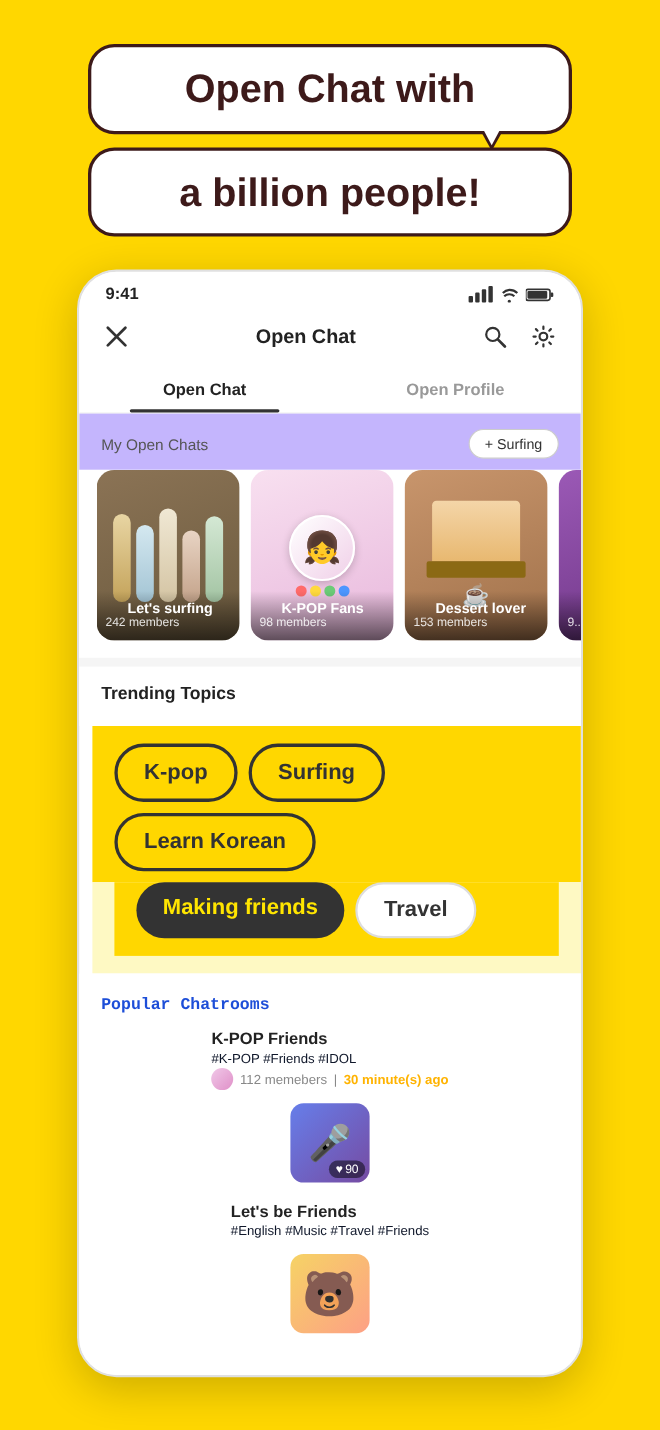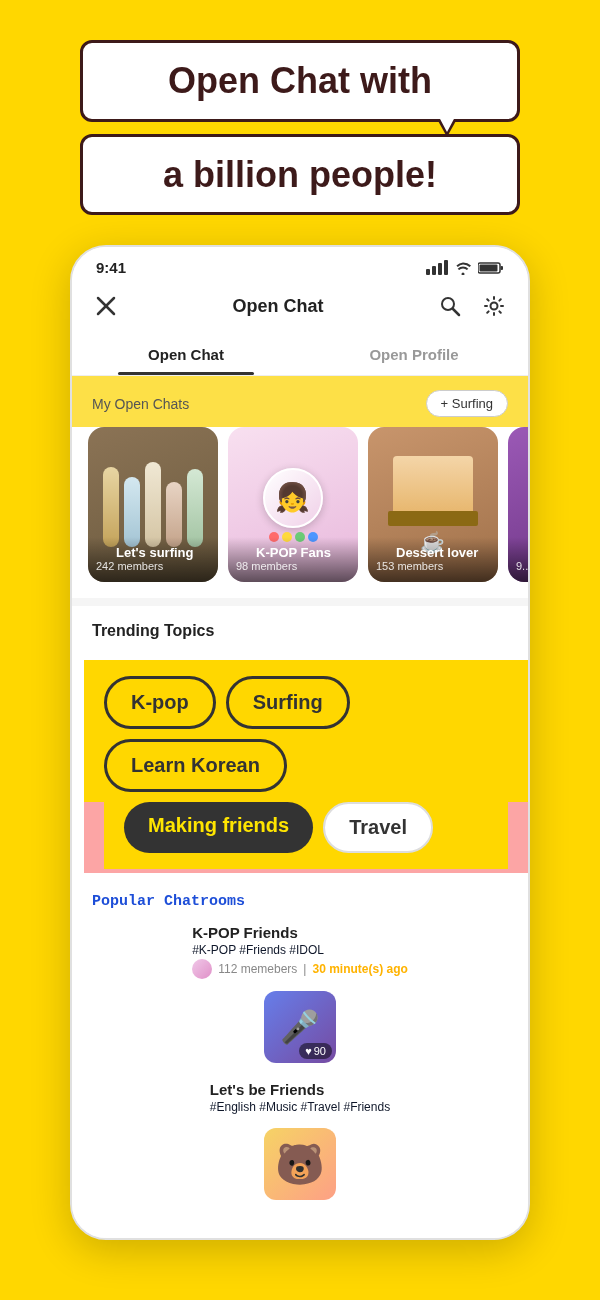--- a/index.html
+++ b/index.html
@@ -15,21 +15,21 @@
     
     .hero {
       padding: 40px 60px 20px;
       display: flex;
       flex-direction: column;
       align-items: center;
       gap: 12px;
     }
     .speech-bubble {
       background: white;
-      border-radius: 12px;
+      border-radius: 24px;
       border: 3px solid #3d1a1a;
       padding: 18px 40px;
       text-align: center;
       width: 440px;
       position: relative;
     }
     .speech-bubble.first::after {
       content: '';
       position: absolute;
       bottom: -18px;
@@ -156,21 +156,21 @@
       background: #333;
       border-radius: 2px;
     }
 
     
     .section-header {
       display: flex;
       justify-content: space-between;
       align-items: center;
       padding: 14px 20px 10px;
-      background: #fde047;
+      background: #c4b5fd;
     }
     .section-label {
       font-size: 14px;
       color: #555;
       font-weight: 500;
     }
     .create-btn {
       background: white;
       border: 1.5px solid #ccc;
       border-radius: 20px;
@@ -502,21 +502,21 @@
         <span>K-pop</span>
       </div>
       <div class="tag-pill tag-outline">
         <span>Surfing</span>
       </div>
       <div class="tag-pill tag-outline">
         <span>Learn Korean</span>
       </div>
     </div>
 
-    <div class="tags-area" style="padding-top:0; padding-bottom:4px; background:#fca5a5; margin-top:0;">
+    <div class="tags-area" style="padding-top:0; padding-bottom:16px; background:#fef9c3; margin-top:0;">
       <div style="background:#FFD700; width:100%; display:flex; gap:10px; padding: 0 20px 16px; flex-wrap:wrap;">
         <div class="tag-pill tag-filled">
           <span>Making friends</span>
         </div>
         <div class="tag-pill tag-white">
           <span>Travel</span>
         </div>
       </div>
     </div>
 

